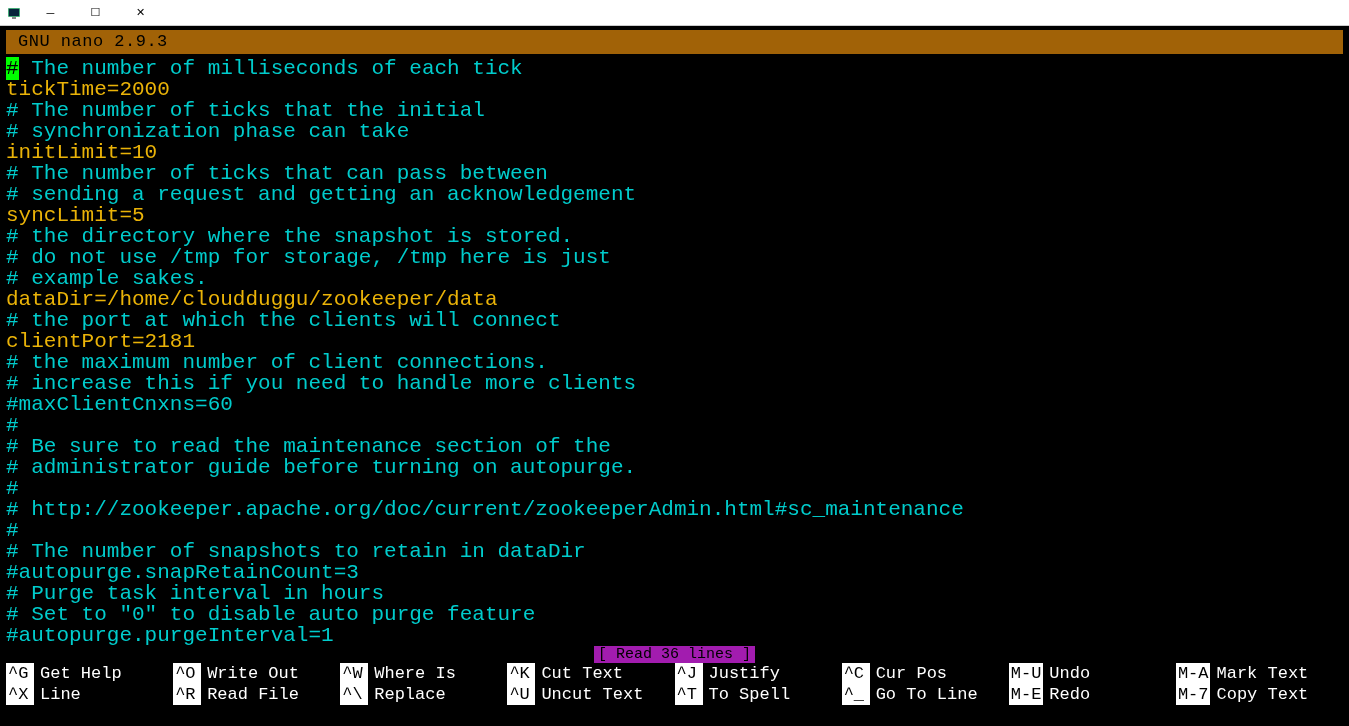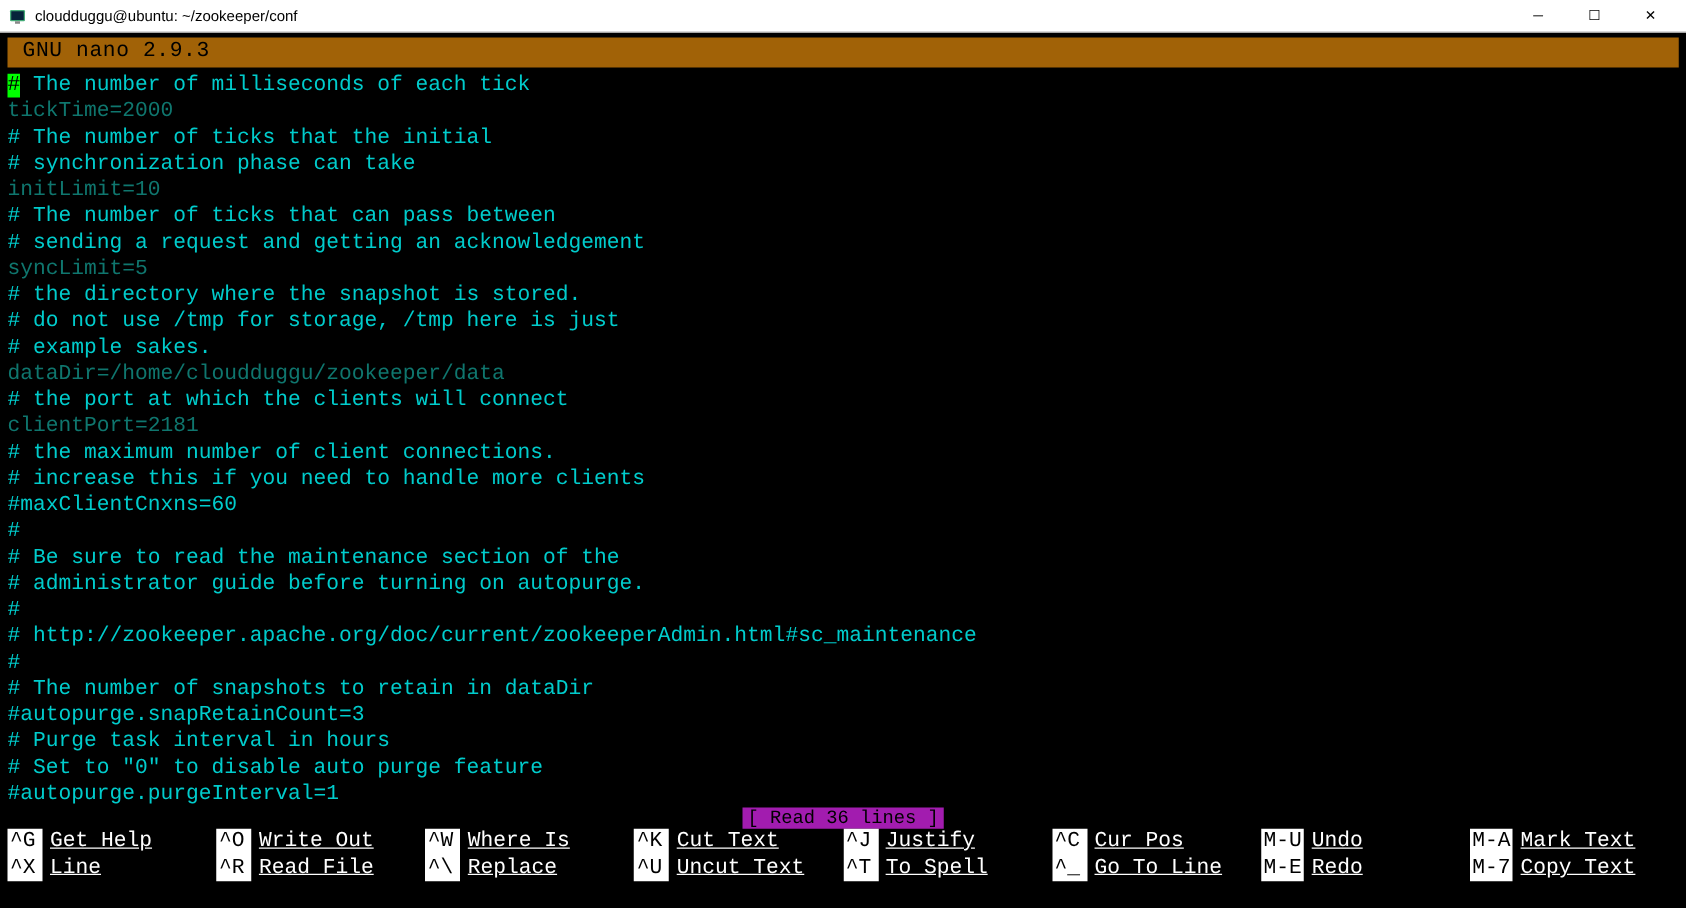--- a/index.html
+++ b/index.html
@@ -40,59 +40,58 @@
       padding: 1px 12px;
       margin: 4px 6px 0 6px;
       font-size: 17px;
       line-height: 22px;
       letter-spacing: 0.5px;
     }
     .nano-header-left { flex: 0 0 auto; }
     .nano-header-center { flex: 1; text-align: center; }
     .editor {
       padding: 4px 6px 0 6px;
-      font-size: 17px;
+      font-size: 21px;
       line-height: 21px;
       white-space: pre;
     }
     .comment { color: #00cccc; }
-    .config { color: #0f766e; }
+    .config { color: #eab308; }
     .cursor-start { background: #00ff00; color: #000; }
     .status-line {
       text-align: center;
       margin-top: 0;
     }
     .status-badge {
       background: #a21caf;
       color: #000;
       padding: 0 4px;
     }
     .shortcuts {
       display: grid;
       grid-template-columns: repeat(6, 1fr);
       padding: 0 6px 2px 6px;
       font-size: 17px;
       line-height: 21px;
     }
     .shortcut { display: flex; align-items: baseline; }
     .key { background: #fff; color: #000; padding: 0 2px; min-width: 28px; display: inline-block; }
-    .key-label { margin-left: 6px; text-decoration: underline; }
+    .key-label { margin-left: 6px; }
   </style>
 </head>
 <body>
 
 <div class="titlebar">
   <span class="titlebar-icon">
     <svg width="16" height="16" viewBox="0 0 16 16">
         <rect x="2" y="3" width="12" height="9" fill="#4a7" rx="1"></rect>
         <rect x="3" y="4" width="10" height="7" fill="#06233a"></rect>
         <rect x="6" y="12" width="4" height="2" fill="#888"></rect>
       </svg>
   </span>
-  <span class="titlebar-title">cloudduggu@ubuntu: ~/zookeeper/conf</span>
   <div class="win-controls">
     <div class="win-btn">─</div>
     <div class="win-btn">☐</div>
     <div class="win-btn">✕</div>
   </div>
 </div>
 
 <div class="nano-header">
   <span class="nano-header-left">GNU nano 2.9.3</span>
 </div>

